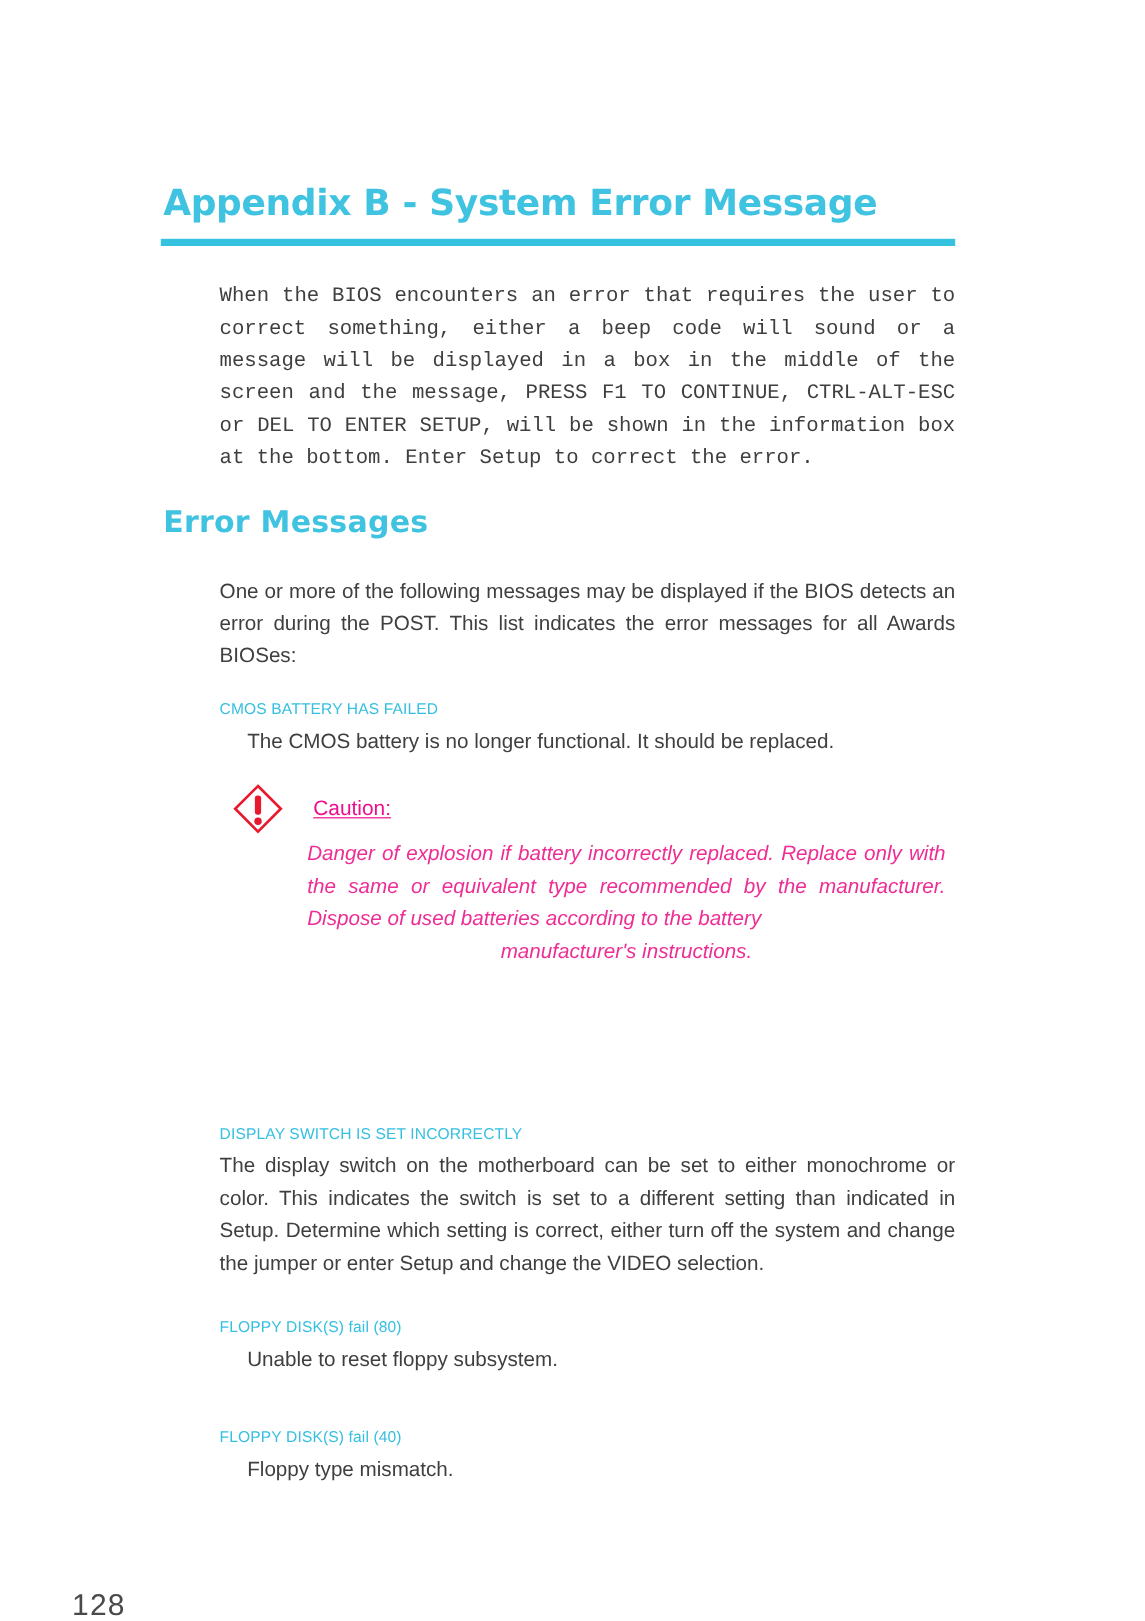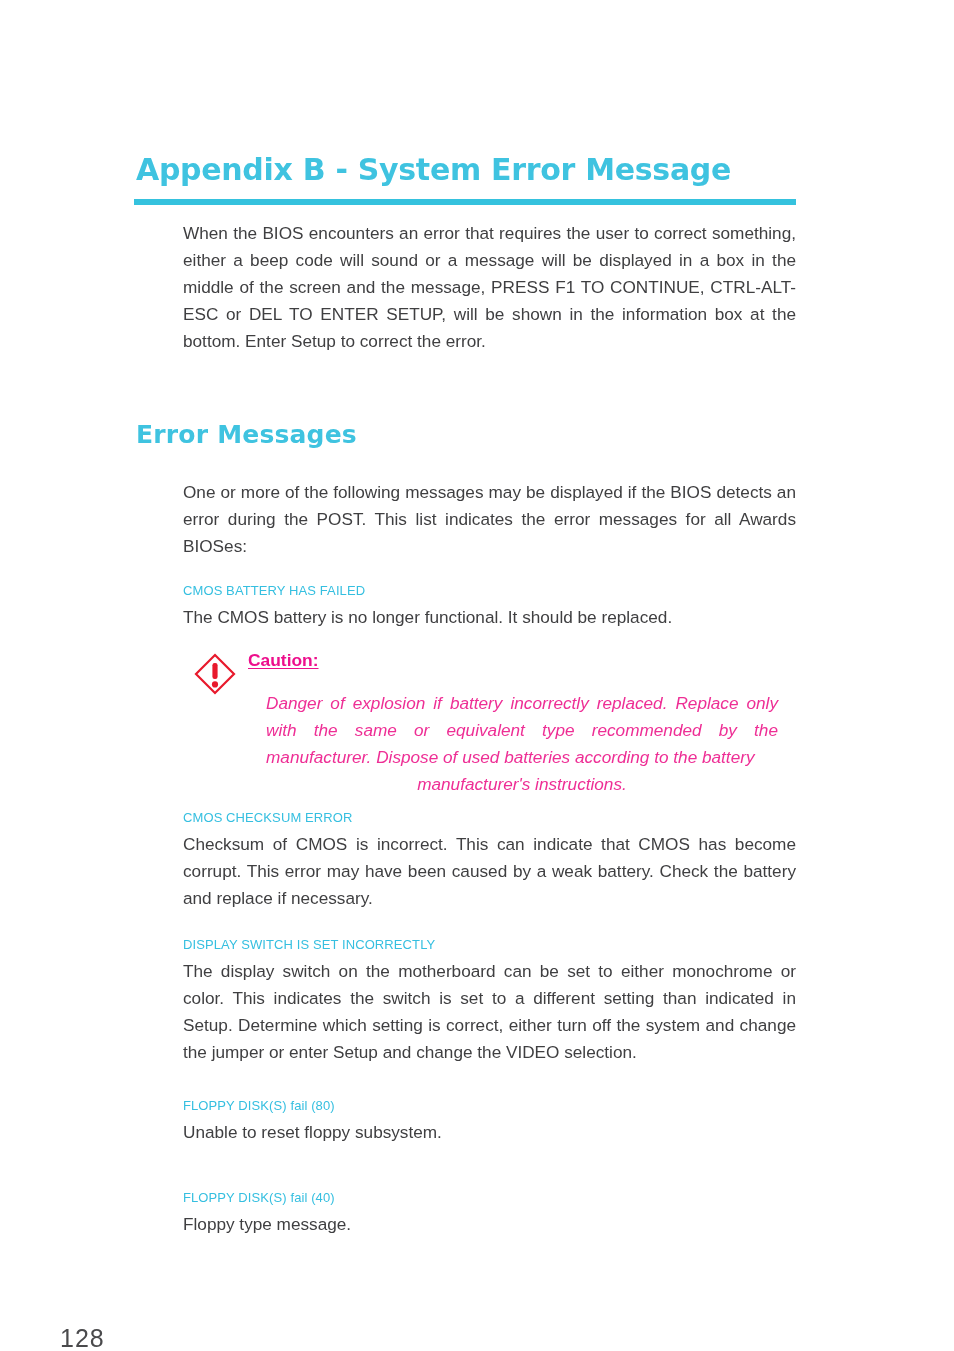--- a/index.html
+++ b/index.html
@@ -55,20 +55,21 @@
     margin: 0;
     font-size: 17.2px;
     line-height: 27px;
     text-align: justify;
     text-justify: inter-word;
     color: #3f3f41;
     font-weight: 300;
   }
   p.body.last-left {
     text-align: left;
+    margin-left: 23px;
   }
 
   
   .section-heading {
     position: absolute;
     left: 136px;
     font-family: "DejaVu Sans", sans-serif;
     font-size: 25px;
     font-weight: 400;
     color: #3fc3e0;
@@ -96,30 +97,30 @@
     position: absolute;
     left: 10px;
     top: 4px;
     width: 44px;
     height: 44px;
   }
   .caution-text {
     margin-left: 65px;
   }
   .caution-label {
-    margin: 0;
+    margin: 13px;
     font-size: 17.4px;
     line-height: 24px;
-    font-weight: bold;
+    font-weight: normal;
     color: #ed0f8c;
     text-decoration: underline;
     text-underline-offset: 2px;
   }
   .caution-body {
-    margin: 18px;
+    margin: 8px;
     font-size: 17.2px;
     line-height: 27px;
     font-style: italic;
     color: #ee2e95;
     text-align: justify;
     text-justify: inter-word;
   }
   .caution-body .tail {
     text-align: center;
     display: block;
@@ -138,21 +139,21 @@
   }
 </style>
 </head>
 <body>
 
 <div class="page">
 
   <div class="appendix-title">Appendix B - System Error Message</div>
   <div class="title-rule"></div>
 
-  <div class="col" style="top:220px;">
+  <div class="col" style="top:234px;font-family:Liberation Mono, monospace;">
     <p class="body">When the BIOS encounters an error that requires the user to correct something, either a beep code will sound or a message will be displayed in a box in the middle of the screen and the message, PRESS F1 TO CONTINUE, CTRL-ALT-ESC or DEL TO ENTER SETUP, will be shown in the information box at the bottom. Enter Setup to correct the error.</p>
   </div>
 
   <div class="section-heading" style="top:420px;font-weight:bold;">Error Messages</div>
 
   <div class="col" style="top:479px;">
     <p class="body">One or more of the following messages may be displayed if the BIOS detects an error during the POST. This list indicates the error messages for all Awards BIOSes:</p>
   </div>
 
   <div class="col" style="top:578px;">
@@ -167,35 +168,31 @@
         <rect x="19.4" y="11" width="5.2" height="16" rx="2.3" fill="#e8192c"></rect>
         <circle cx="22" cy="32.4" r="3.1" fill="#e8192c"></circle>
       </svg>
     </span>
     <div class="caution-text">
       <p class="caution-label">Caution:</p>
       <p class="caution-body"><span>Danger of explosion if battery incorrectly replaced. Replace only with the same or equivalent type recommended by the manufacturer. Dispose of used batteries according to the battery</span> <span class="tail">manufacturer's instructions.</span></p>
     </div>
   </div>
 
-  <div class="col" style="top:805px;">
-    <p class="err-heading">CMOS CHECKSUM ERROR</p>
-    <p class="body">Checksum of CMOS is incorrect. This can indicate that CMOS has become corrupt. This error may have been caused by a weak battery. Check the battery and replace if necessary.</p>
-  </div>
 
   <div class="col" style="top:932px;">
     <p class="err-heading">DISPLAY SWITCH IS SET INCORRECTLY</p>
     <p class="body">The display switch on the motherboard can be set to either monochrome or color. This indicates the switch is set to a different setting than indicated in Setup. Determine which setting is correct, either turn off the system and change the jumper or enter Setup and change the VIDEO selection.</p>
   </div>
 
   <div class="col" style="top:1093px;">
     <p class="err-heading">FLOPPY DISK(S) fail (80)</p>
     <p class="body last-left">Unable to reset floppy subsystem.</p>
   </div>
 
   <div class="col" style="top:1185px;">
     <p class="err-heading">FLOPPY DISK(S) fail (40)</p>
-    <p class="body last-left">Floppy type message.</p>
+    <p class="body last-left">Floppy type mismatch.</p>
   </div>
 
   <div class="page-number">128</div>
 
 </div>
 
 </body></html>

